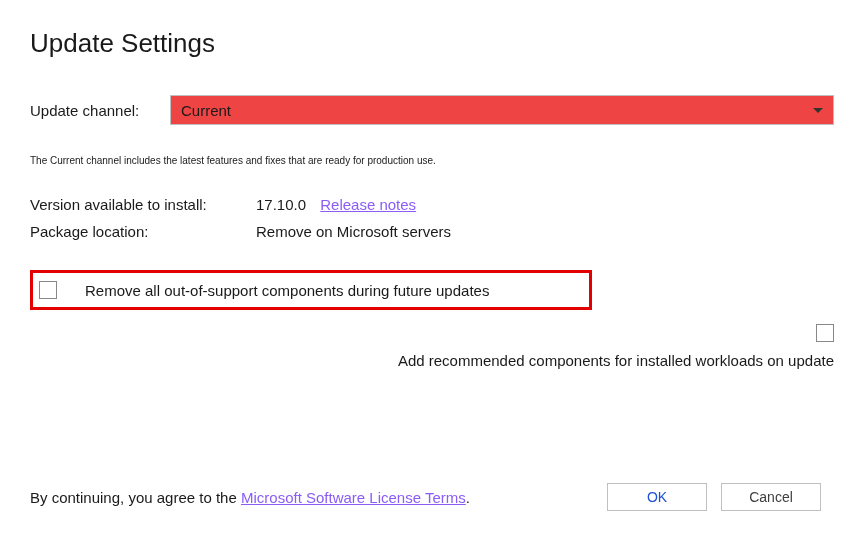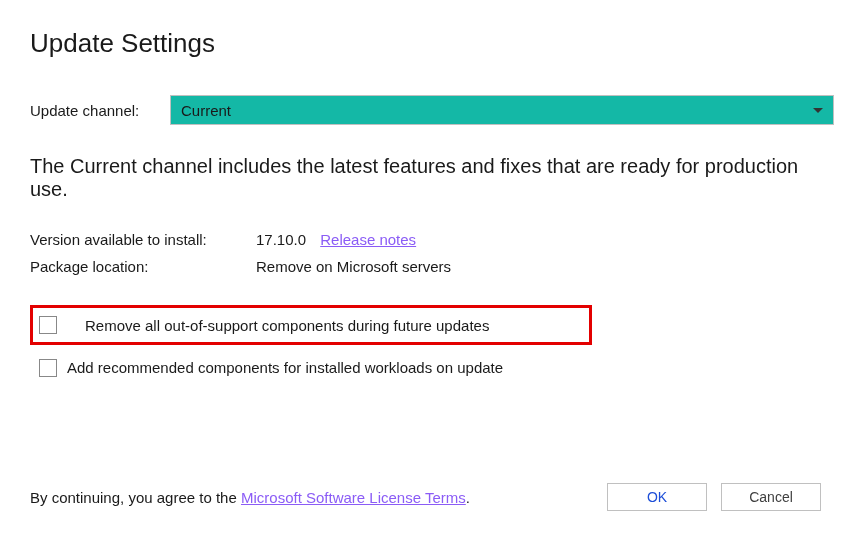--- a/index.html
+++ b/index.html
@@ -34,34 +34,34 @@
     }
     .dropdown {
       flex: 1;
       height: 30px;
       border: 1px solid #c0c0c0;
       padding: 0 10px;
       display: flex;
       align-items: center;
       justify-content: space-between;
       cursor: pointer;
-      background: #14b8a6;
+      background: #ef4444;
     }
     .dropdown-text {
       font-size: 15px;
     }
     .dropdown-caret {
       width: 0;
       height: 0;
       border-left: 5px solid transparent;
       border-right: 5px solid transparent;
       border-top: 5px solid #333;
     }
     .description {
-      font-size: 20px;
+      font-size: 10px;
       margin-bottom: 30px;
     }
     .info-row {
       display: flex;
       margin-bottom: 10px;
     }
     .info-label {
       width: 226px;
       font-size: 15px;
     }
@@ -84,23 +84,24 @@
       display: inline-block;
       width: 562px;
     }
     .checkbox-row {
       display: flex;
       align-items: center;
       gap: 28px;
     }
     .checkbox-row-standalone {
       display: flex;
-      align-items: flex-start;
+      align-items: flex-end;
       gap: 10px;
       padding: 0 0 0 9px;
+      flex-direction: column;
     }
     .checkbox {
       width: 18px;
       height: 18px;
       border: 1px solid #888;
       background: #fff;
       cursor: pointer;
       flex-shrink: 0;
     }
     .checkbox-label {

